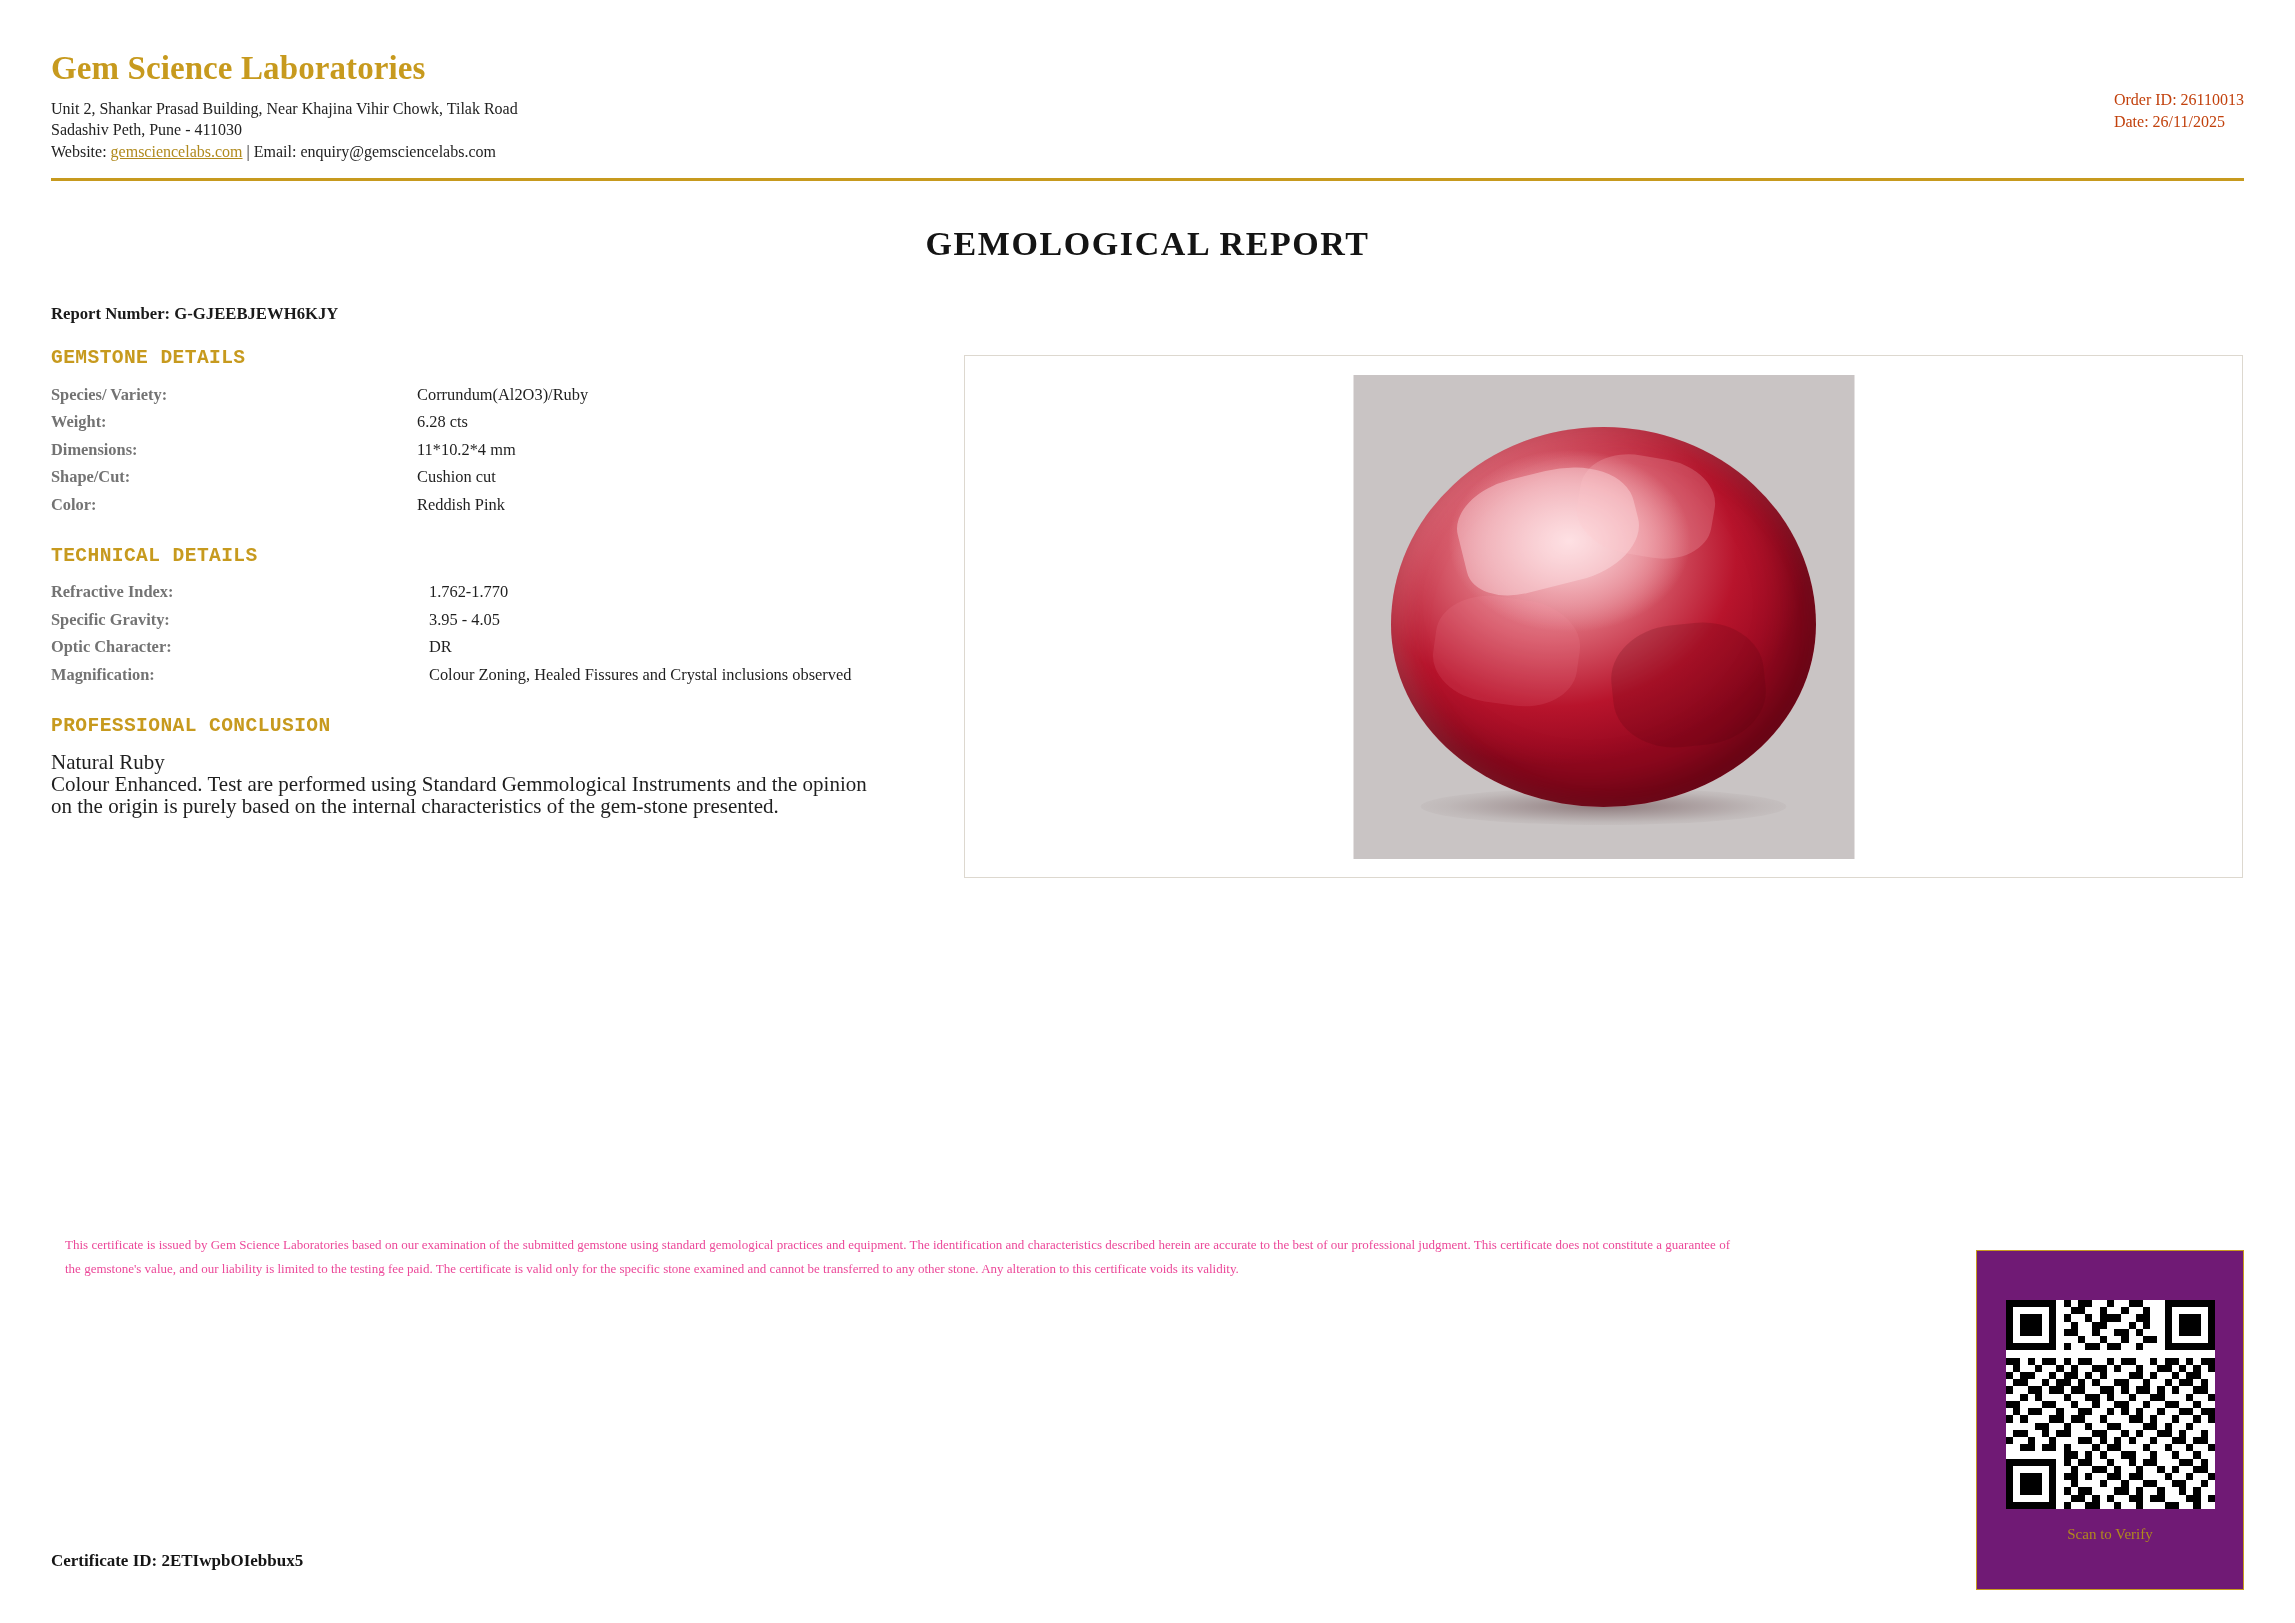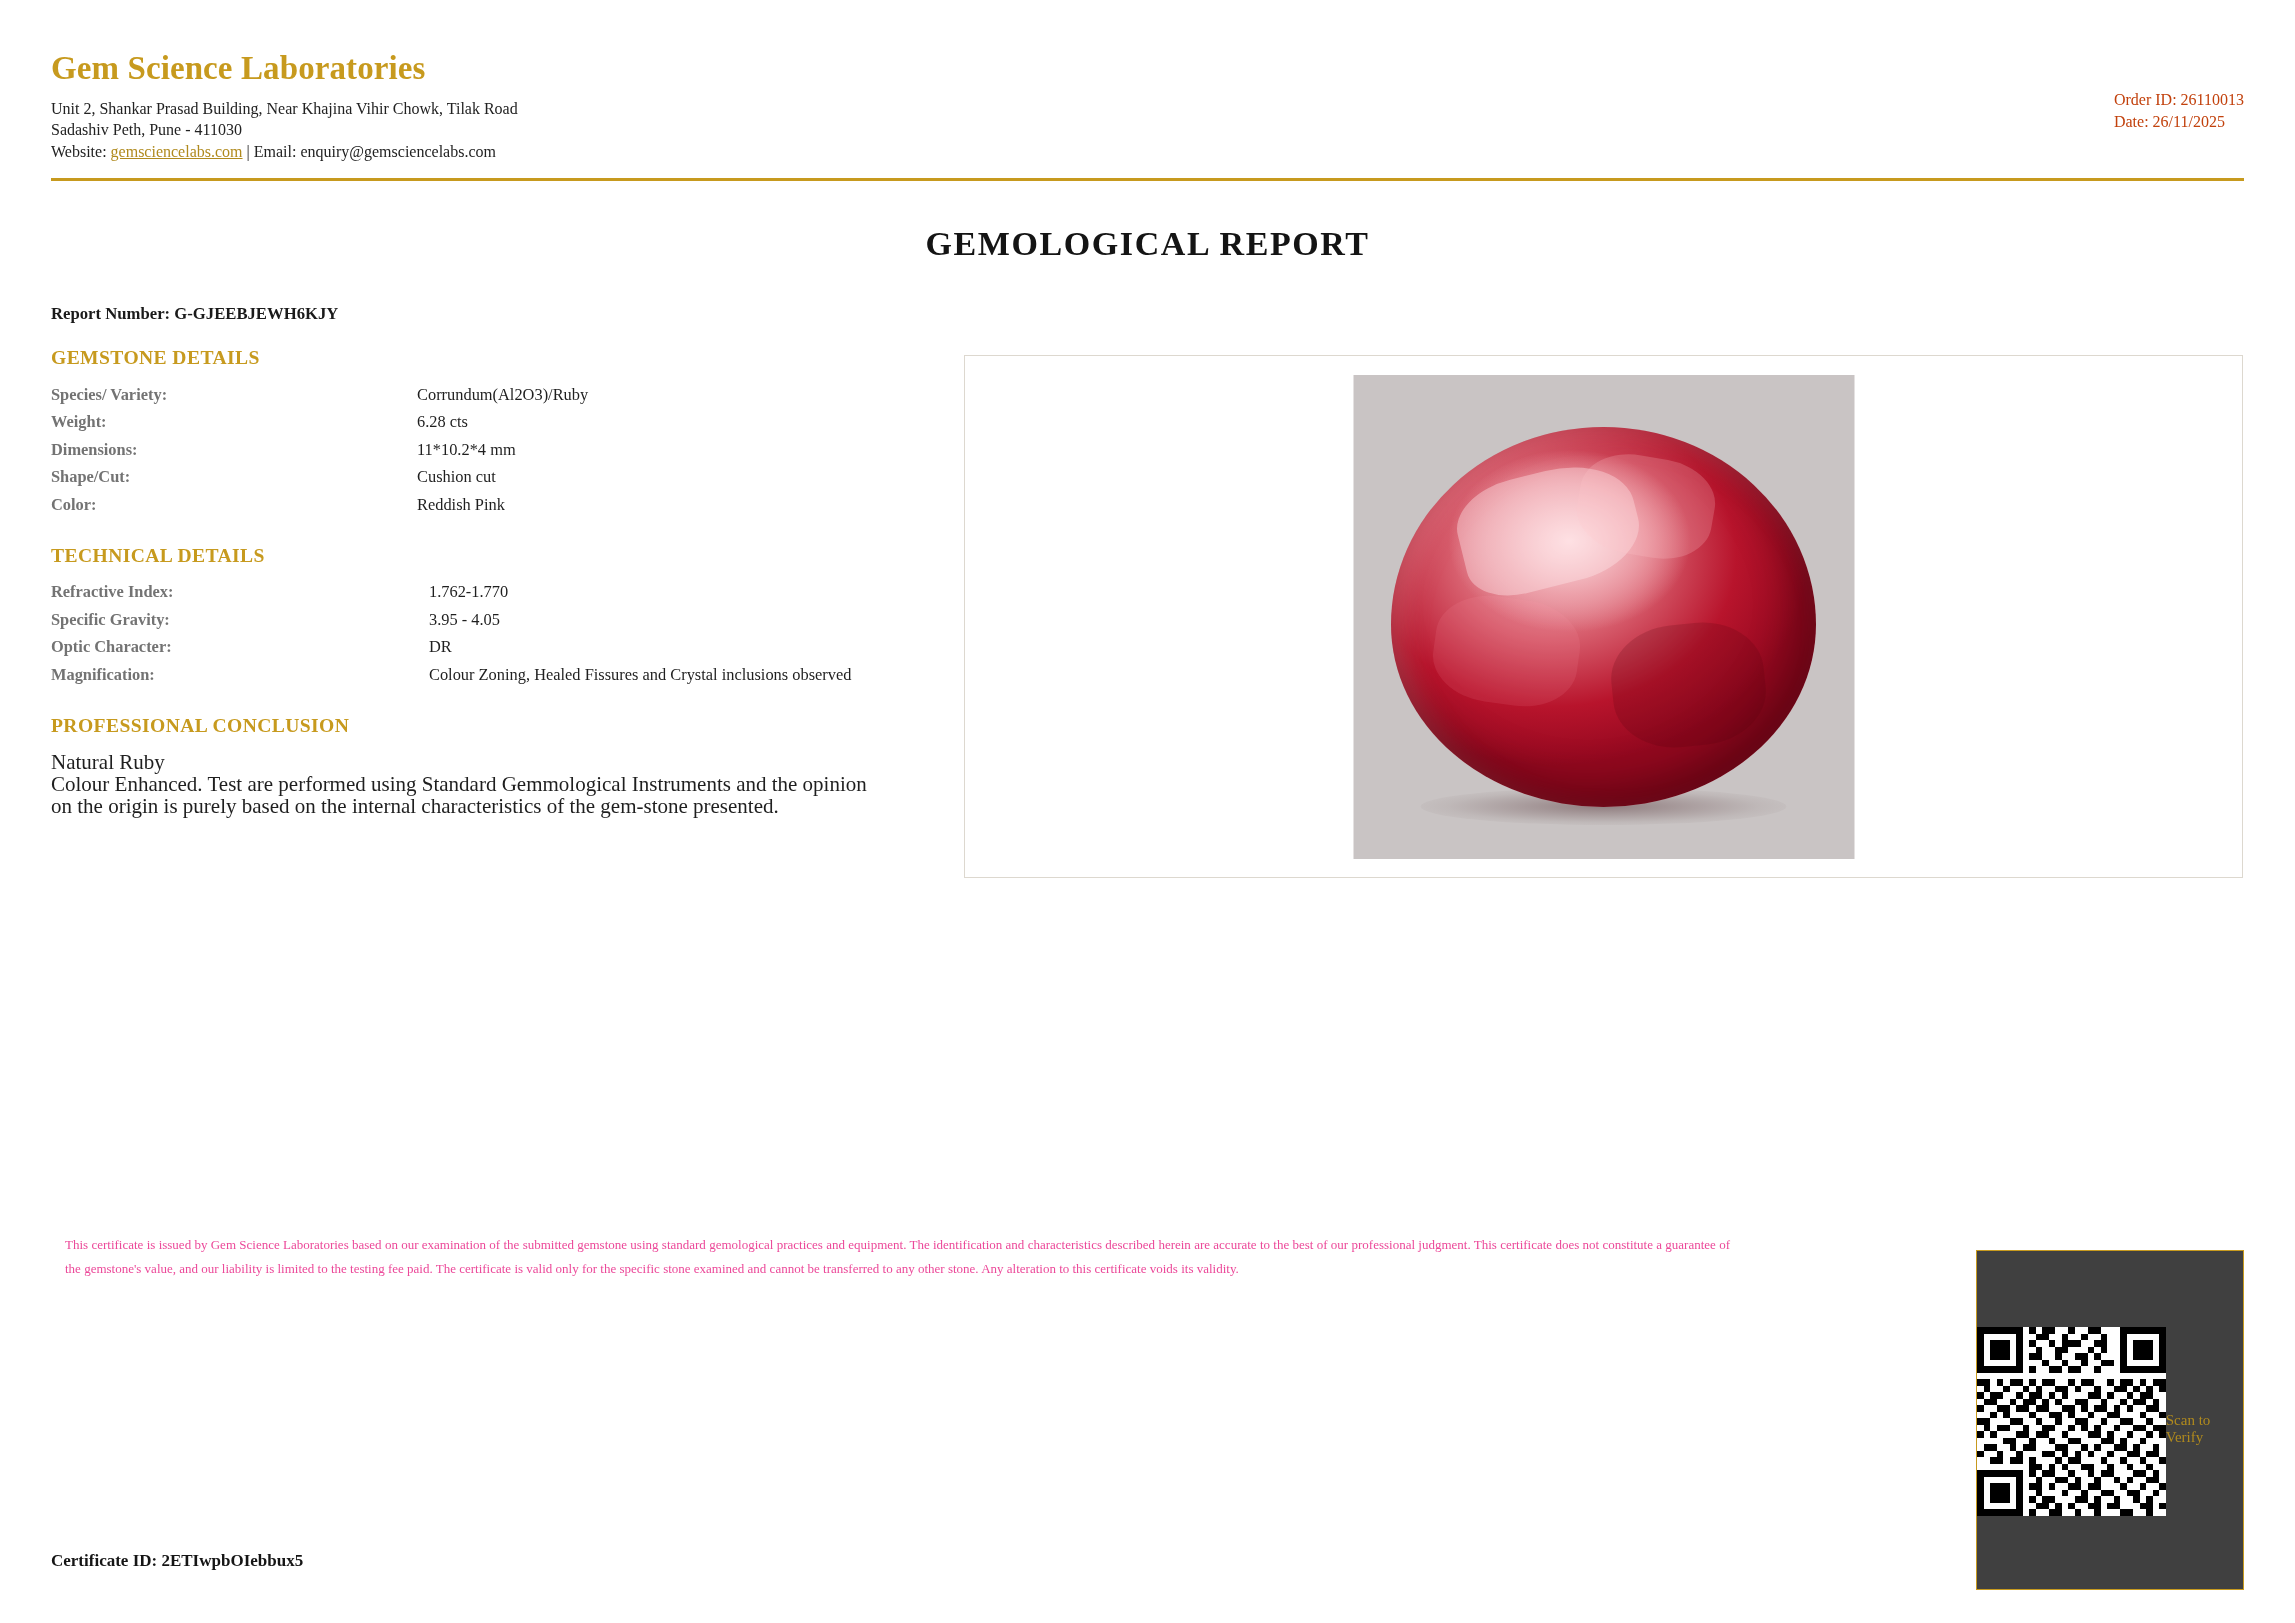--- a/index.html
+++ b/index.html
@@ -86,20 +86,21 @@
   }
   .left-col {
     width: 903px;
   }
   .section-head {
     color: #c79a1e;
     font-size: 19.6px;
     font-weight: bold;
     letter-spacing: 0.4px;
     margin: 23.6px 0 14.4px 0;
+    font-family: Liberation Mono, monospace;
   }
   .kv-table {
     border-collapse: collapse;
     width: 851px;
   }
   .kv-table td {
     padding: 0 0 6.5px 0;
     font-size: 16.4px;
     vertical-align: top;
     line-height: 21px;
@@ -198,23 +199,23 @@
 
   
   .qr-box {
     position: absolute;
     right: 51px;
     top: 1250px;
     width: 268px;
     height: 340px;
     border: 1.3px solid #c79a1e;
     box-sizing: border-box;
-    background: #404040;
+    background: #701a75;
     display: flex;
-    flex-direction: row;
+    flex-direction: column;
     align-items: center;
     justify-content: center;
   }
   .qr-img {
     width: 209px;
     height: 209px;
     margin-top: 3.9px;
   }
   .qr-caption {
     margin-top: 17px;

